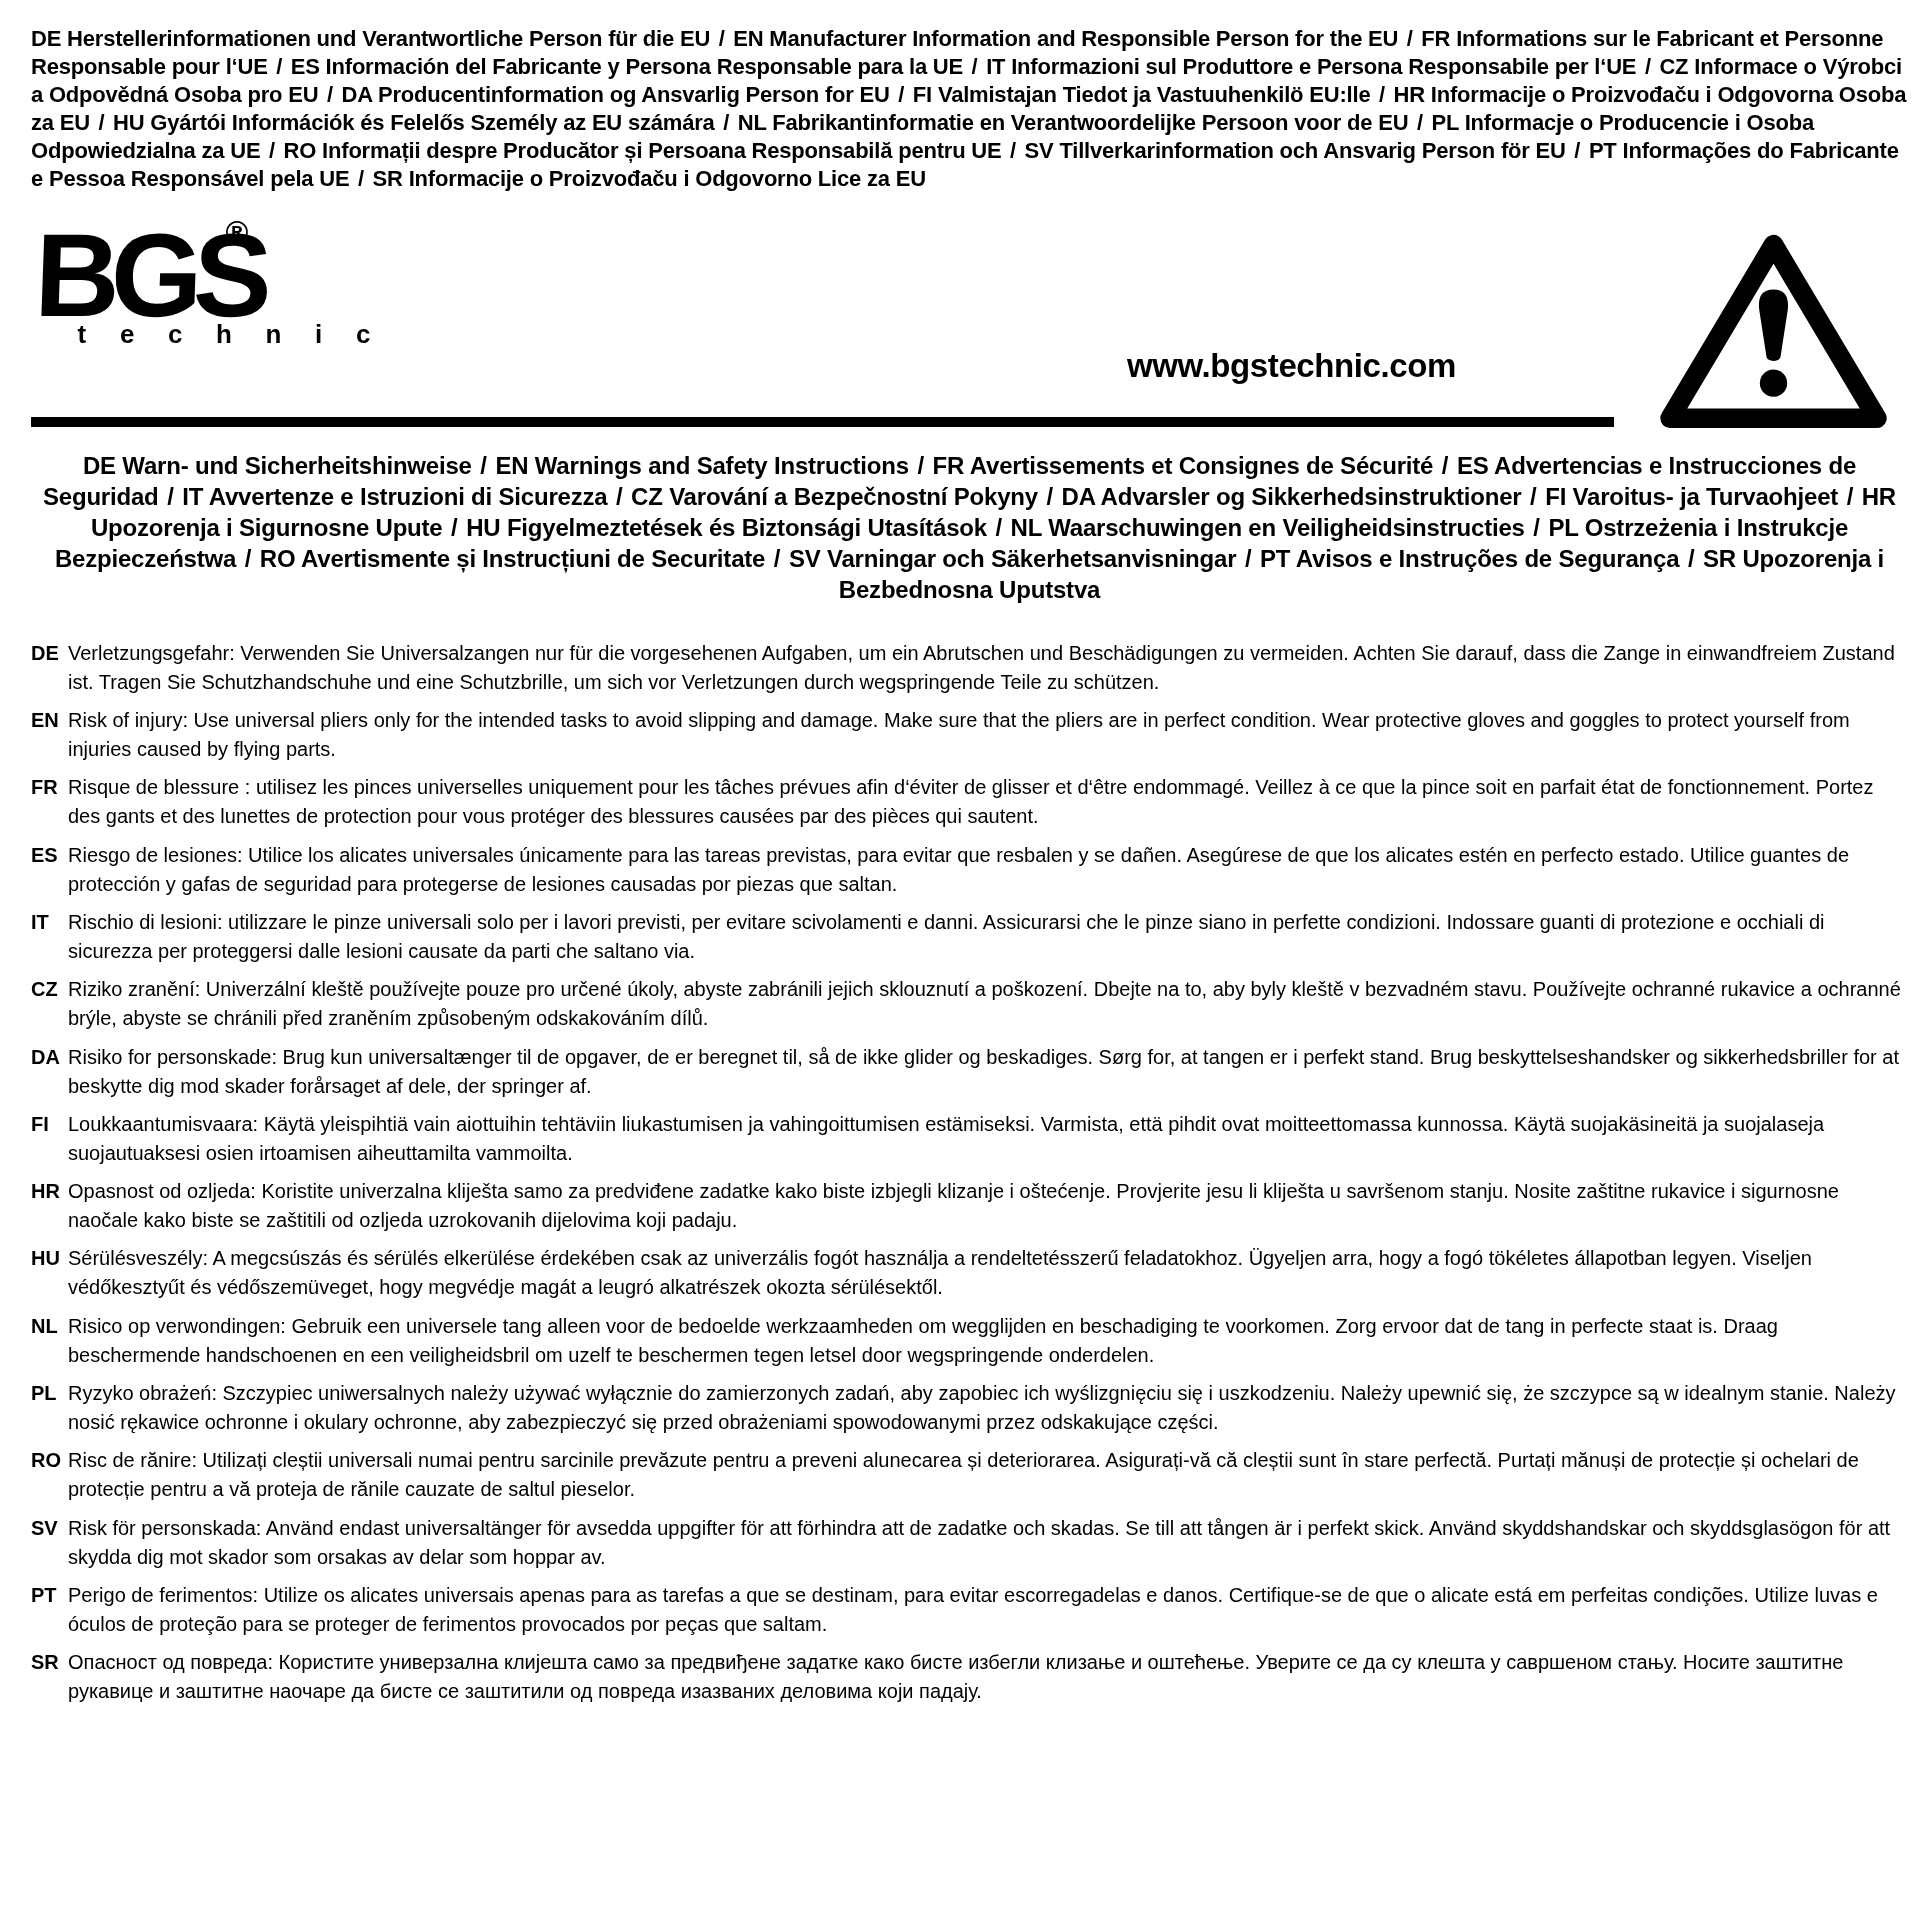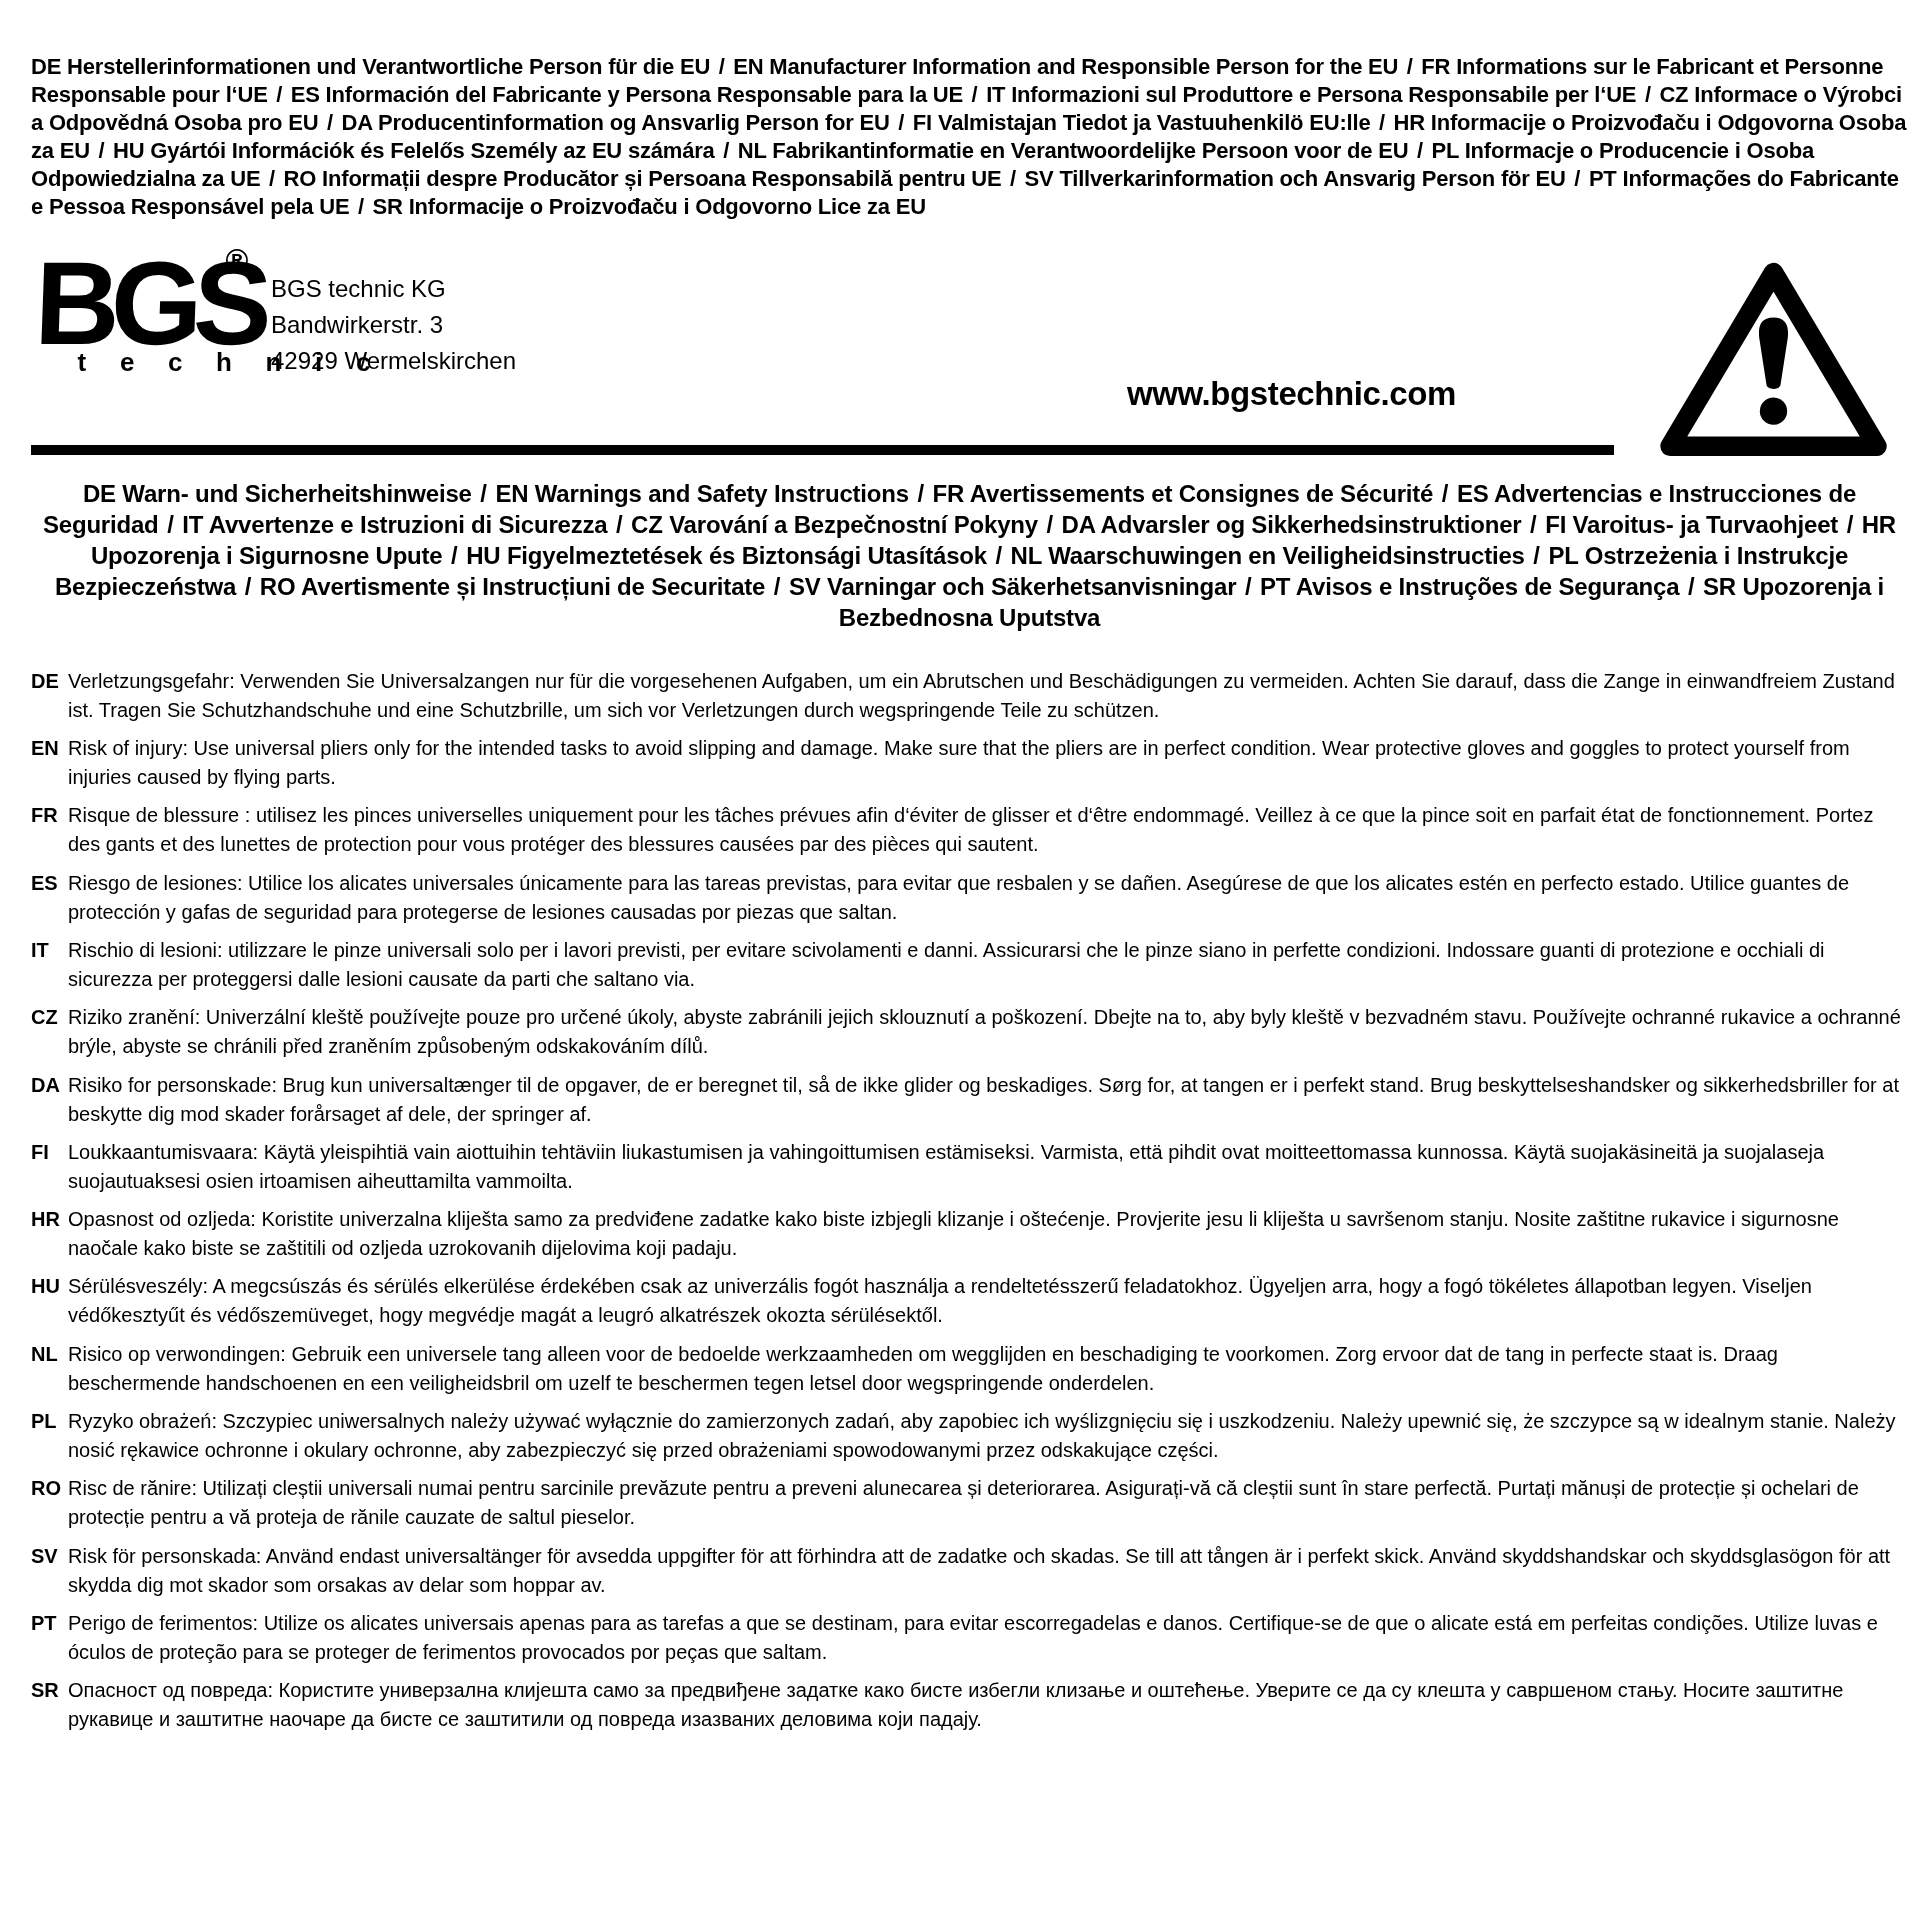--- a/index.html
+++ b/index.html
@@ -3,21 +3,21 @@
 <meta charset="utf-8">
 <style>
   * { margin:0; padding:0; box-sizing:border-box; }
   html, body { background:#ffffff; }
   body {
     width:1930px; height:1930px;
     font-family:"Liberation Sans", sans-serif;
     color:#000000;
     overflow:hidden;
   }
-  .page { width:1930px; height:1686px; padding:25px 22px 0 31px; position:relative; background:#ffffff;margin-top:28px; }
+  .page { width:1930px; height:1686px; padding:25px 22px 0 31px; position:relative; background:#ffffff; }
 
   .heading { font-weight:bold; text-align:left; }
   .h1 { font-size:22px; line-height:28px; letter-spacing:-0.2px; }
   .h2 { font-size:24px; line-height:31px; margin-top:23px; letter-spacing:-0.2px;text-align:center; }
   .sep { display:inline-block; margin:0 8.6px; }
 
   .brand-row { position:relative; height:188px; margin-top:26.5px; }
 
   .logo { position:absolute; left:1.6px; top:1.6px; width:233px; }
   .logo-bgs {
@@ -50,25 +50,20 @@
 
   <div class="heading h1"><span>DE </span><span>Herstellerinformationen und Verantwortliche Person für die EU</span><span class="sep">/</span><span>EN </span><span>Manufacturer Information and Responsible Person for the EU</span><span class="sep">/</span><span>FR </span><span>Informations sur le Fabricant et Personne Responsable pour l‘UE</span><span class="sep">/</span><span>ES </span><span>Información del Fabricante y Persona Responsable para la UE</span><span class="sep">/</span><span>IT </span><span>Informazioni sul Produttore e Persona Responsabile per l‘UE</span><span class="sep">/</span><span>CZ </span><span>Informace o Výrobci a Odpovědná Osoba pro EU</span><span class="sep">/</span><span>DA </span><span>Producentinformation og Ansvarlig Person for EU</span><span class="sep">/</span><span>FI </span><span>Valmistajan Tiedot ja Vastuuhenkilö EU:lle</span><span class="sep">/</span><span>HR </span><span>Informacije o Proizvođaču i Odgovorna Osoba za EU</span><span class="sep">/</span><span>HU </span><span>Gyártói Információk és Felelős Személy az EU számára</span><span class="sep">/</span><span>NL </span><span>Fabrikantinformatie en Verantwoordelijke Persoon voor de EU</span><span class="sep">/</span><span>PL </span><span>Informacje o Producencie i Osoba Odpowiedzialna za UE</span><span class="sep">/</span><span>RO </span><span>Informații despre Producător și Persoana Responsabilă pentru UE</span><span class="sep">/</span><span>SV </span><span>Tillverkarinformation och Ansvarig Person för EU</span><span class="sep">/</span><span>PT </span><span>Informações do Fabricante e Pessoa Responsável pela UE</span><span class="sep">/</span><span>SR </span><span>Informacije o Proizvođaču i Odgovorno Lice za EU</span></div>
 
   <div class="brand-row">
     <div class="logo">
       <div class="logo-bgs">BGS</div>
       <span class="logo-reg">®</span>
       <div class="logo-technic">t e c h n i c</div>
     </div>
 
-    <div class="addr">
-      <div>BGS technic KG</div>
-      <div>Bandwirkerstr. 3</div>
-      <div>42929 Wermelskirchen</div>
-    </div>
 
 
     <div class="website">www.bgstechnic.com</div>
 
     <svg class="warn-triangle" viewBox="0 0 120 103" xmlns="http://www.w3.org/2000/svg" aria-hidden="true">
       <path d="M60 8 L113 97 L7 97 Z" fill="none" stroke="#000000" stroke-width="10" stroke-linejoin="round"></path>
       <path d="M60 31 C66.5 31 68 35.5 67.3 41.5 L63.6 65.5 C63.2 68.3 56.8 68.3 56.4 65.5 L52.7 41.5 C52 35.5 53.5 31 60 31 Z" fill="#000000"></path>
       <circle cx="60" cy="79" r="7" fill="#000000"></circle>
     </svg>
   </div>

